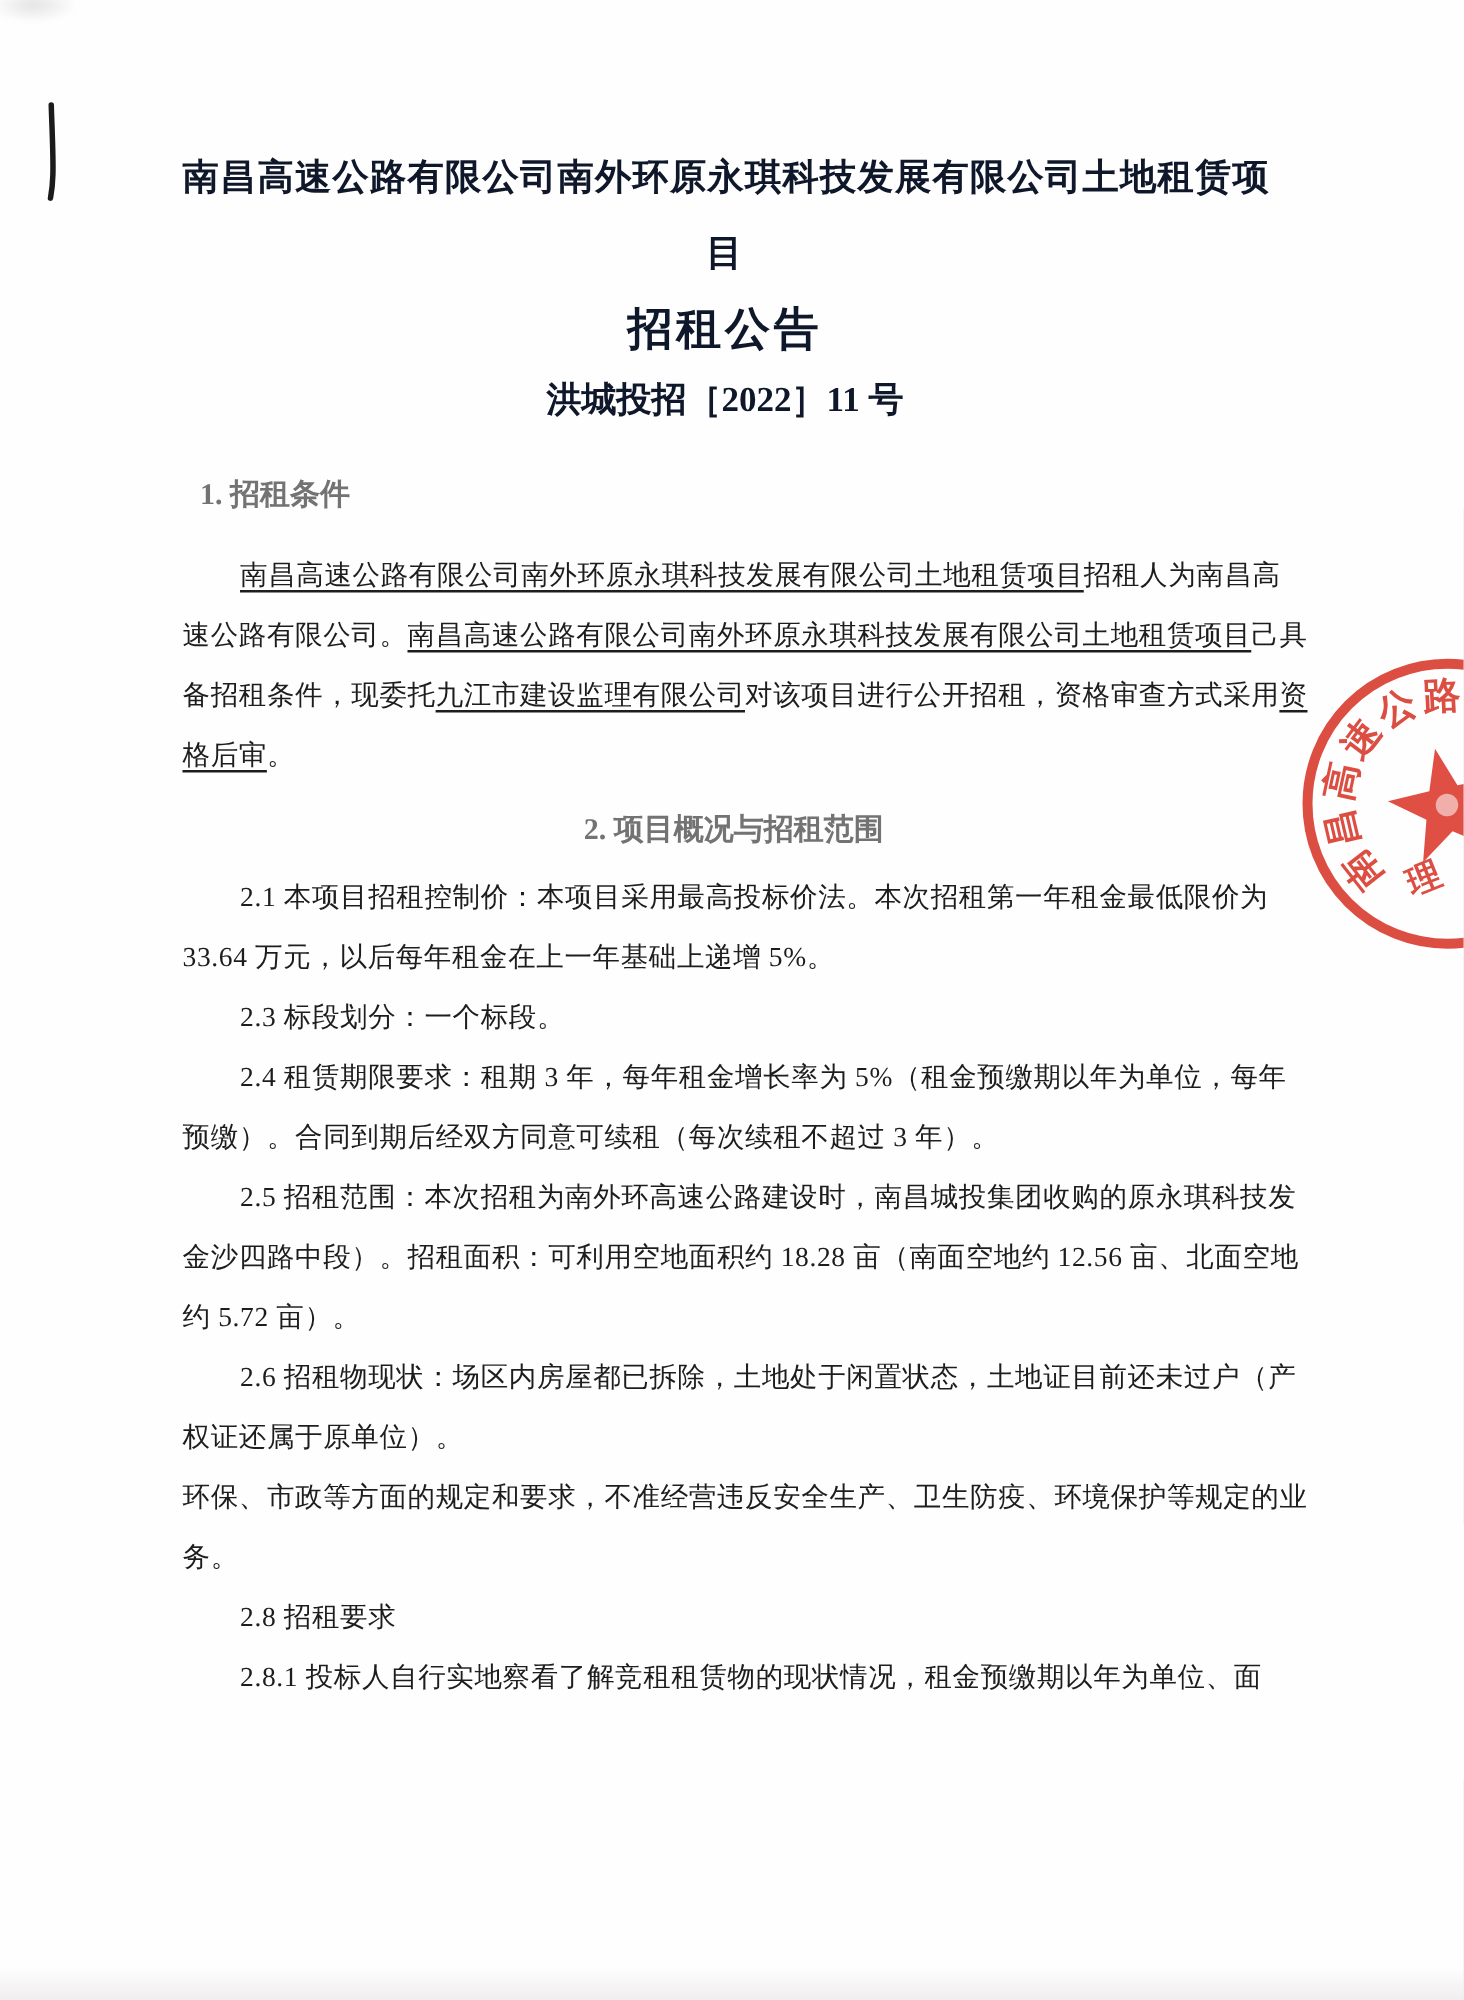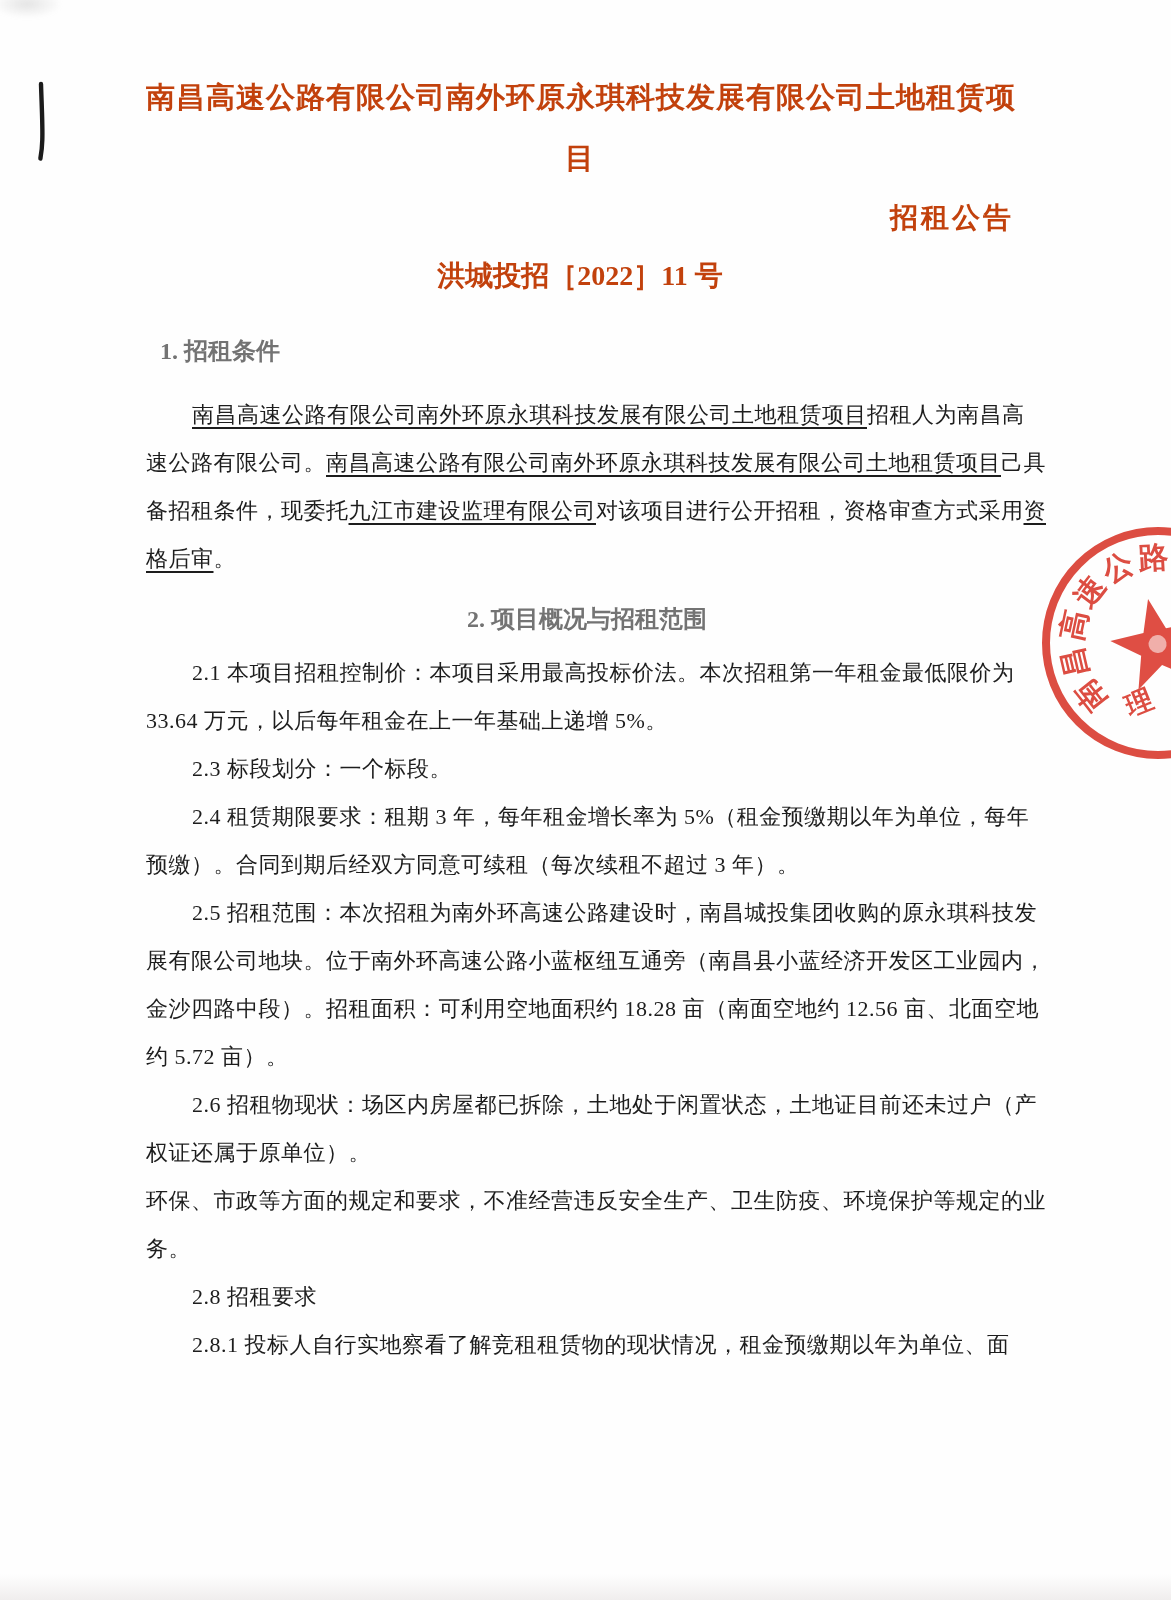--- a/index.html
+++ b/index.html
@@ -17,23 +17,23 @@
     background:linear-gradient(to bottom, rgba(190,178,178,0), rgba(190,178,178,0.22));
     pointer-events:none;
   }
   .smudge-top-left{
     position:absolute;left:-8px;top:-10px;width:70px;height:28px;
     background:radial-gradient(closest-side, rgba(150,150,150,0.25), rgba(150,150,150,0));
     filter:blur(2px);
   }
   .pen-mark{position:absolute;left:30px;top:78px;width:24px;height:86px;}
   .content{position:absolute;left:146px;top:0;width:868px;}
-  .title-block{padding-top:67px;text-align:center;font-weight:700;color:#c2410c;}
+  .title-block{padding-top:112px;text-align:center;font-weight:700;color:#0f172a;}
   .title-line{font-size:29px;line-height:61px;letter-spacing:1px;white-space:nowrap;}
-  .subtitle{font-size:28px;line-height:58px;letter-spacing:3px;font-weight:700;text-align:right;}
+  .subtitle{font-size:36px;line-height:58px;letter-spacing:3px;font-weight:700;text-align:center;}
   .docnum{font-size:28px;line-height:57px;font-weight:700;text-align:center;}
   .heading{font-size:24px;font-weight:700;line-height:36px;color:#737373;white-space:nowrap;}
   .heading.first{margin:29px 0 22px 14px;}
   .heading.later{margin:18px 0 12px 14px;text-align:center;}
   .line{font-size:22px;line-height:48px;height:48px;letter-spacing:0.5px;white-space:nowrap;}
   .line.indent{text-indent:46px;}
   .u{text-decoration:underline;text-decoration-thickness:2px;text-underline-offset:5px;margin-top:16px;}
   .stamp{position:absolute;left:1022px;top:500px;width:280px;height:300px;}
   .stamp text{font-family:"Liberation Serif","DejaVu Serif",serif;font-weight:700;}
 </style>
@@ -61,21 +61,20 @@
         <div class="line"><span>速公路有限公司。</span><span class="u">南昌高速公路有限公司南外环原永琪科技发展有限公司土地租赁项目</span><span>己具</span></div>
         <div class="line"><span>备招租条件，现委托</span><span class="u">九江市建设监理有限公司</span><span>对该项目进行公开招租，资格审查方式采用</span><span class="u">资</span></div>
         <div class="line"><span class="u">格后审</span><span>。</span></div>
         <div class="heading later">2. 项目概况与招租范围</div>
         <div class="line indent"><span>2.1 本项目招租控制价：本项目采用最高投标价法。本次招租第一年租金最低限价为</span></div>
         <div class="line"><span>33.64 万元，以后每年租金在上一年基础上递增 5%。</span></div>
         <div class="line indent"><span>2.3 标段划分：一个标段。</span></div>
         <div class="line indent"><span>2.4 租赁期限要求：租期 3 年，每年租金增长率为 5%（租金预缴期以年为单位，每年</span></div>
         <div class="line"><span>预缴）。合同到期后经双方同意可续租（每次续租不超过 3 年）。</span></div>
         <div class="line indent"><span>2.5 招租范围：本次招租为南外环高速公路建设时，南昌城投集团收购的原永琪科技发</span></div>
-        <div class="line"><span>展有限公司地块。位于南外环高速公路小蓝枢纽互通旁（南昌县小蓝经济开发区工业园内，</span></div>
         <div class="line"><span>金沙四路中段）。招租面积：可利用空地面积约 18.28 亩（南面空地约 12.56 亩、北面空地</span></div>
         <div class="line"><span>约 5.72 亩）。</span></div>
         <div class="line indent"><span>2.6 招租物现状：场区内房屋都已拆除，土地处于闲置状态，土地证目前还未过户（产</span></div>
         <div class="line"><span>权证还属于原单位）。</span></div>
         <div class="line"><span>环保、市政等方面的规定和要求，不准经营违反安全生产、卫生防疫、环境保护等规定的业</span></div>
         <div class="line"><span>务。</span></div>
         <div class="line indent"><span>2.8 招租要求</span></div>
         <div class="line indent"><span>2.8.1 投标人自行实地察看了解竞租租赁物的现状情况，租金预缴期以年为单位、面</span></div>
       </div>
   </div>

